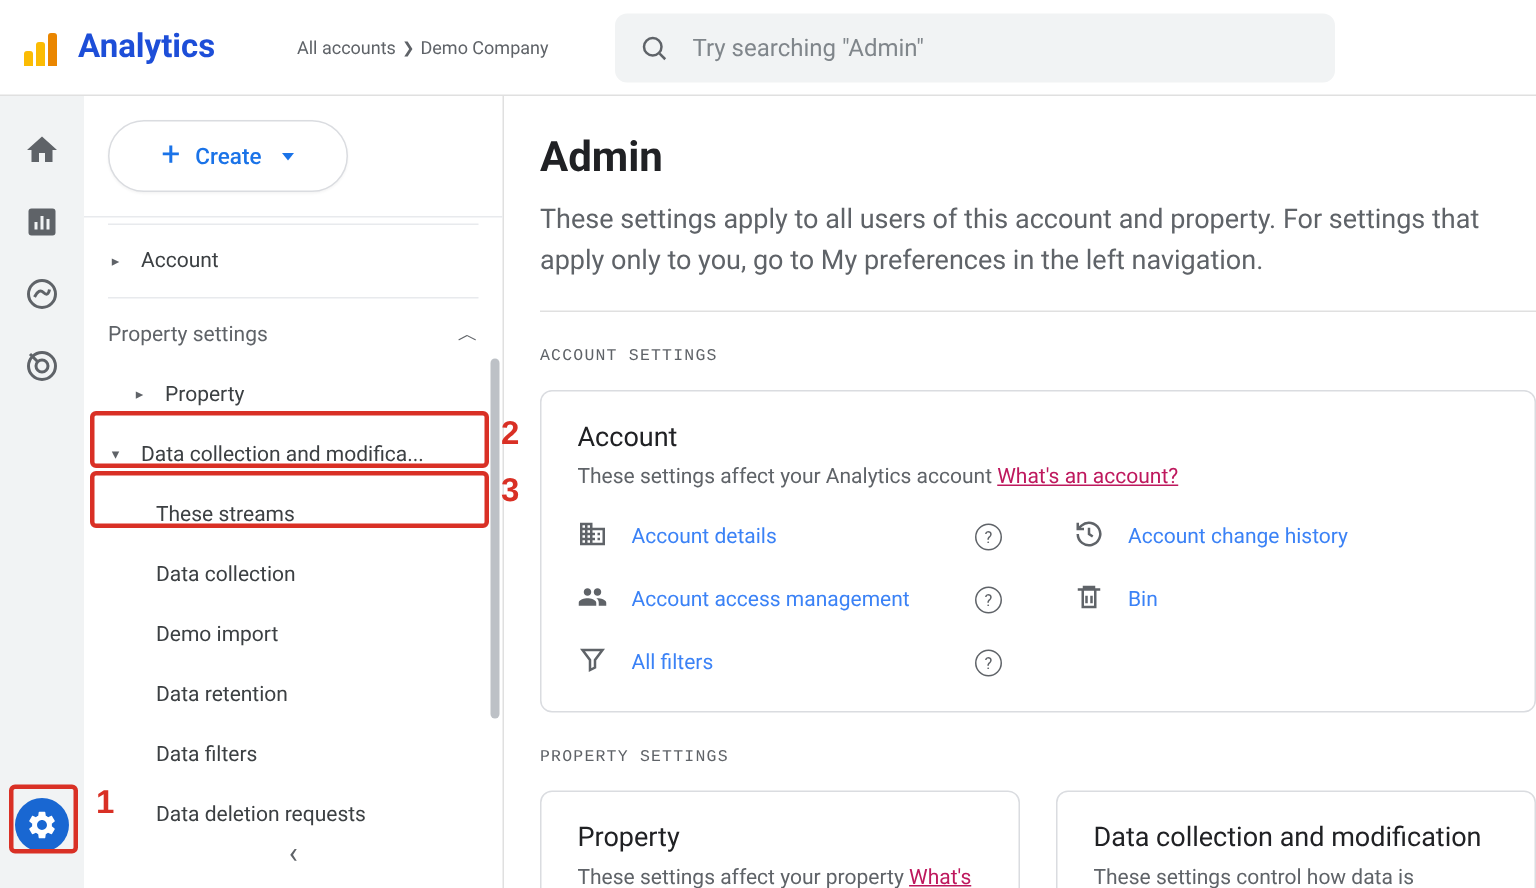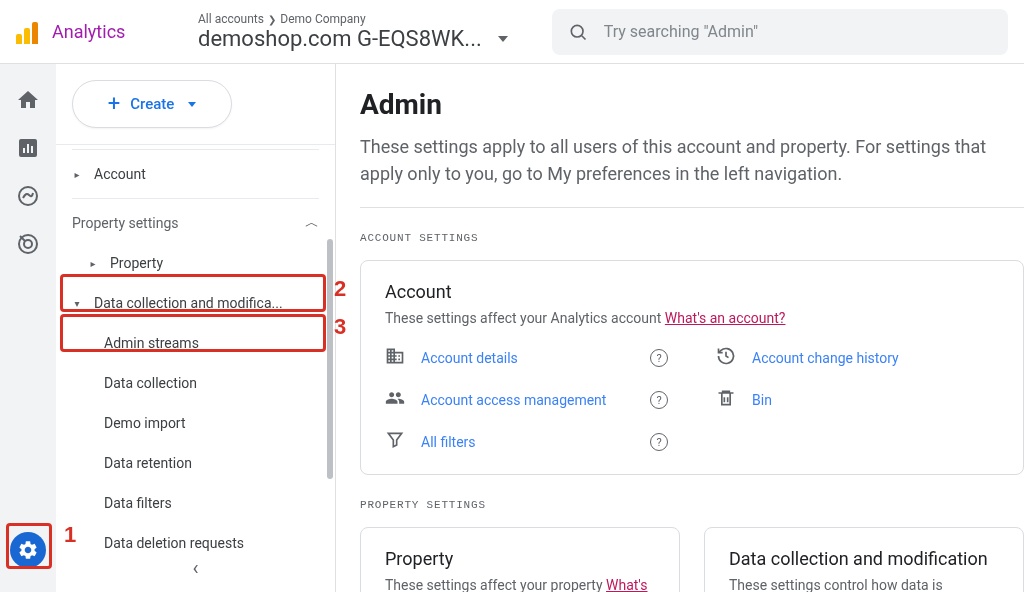--- a/index.html
+++ b/index.html
@@ -5,21 +5,21 @@
 * { margin: 0; padding: 0; box-sizing: border-box; font-family: 'Google Sans', Roboto, Arial, sans-serif; }
 body { background: #f1f3f4; overflow: hidden; width: 1024px; height: 592px; position: relative; }
 
 .header { height: 64px; display: flex; align-items: center; background: #fff; border-bottom: 1px solid #e0e0e0; padding: 0 16px; }
 .logo-section { display: flex; align-items: center; gap: 12px; min-width: 170px; }
 .logo-icon { width: 24px; height: 24px; display: flex; align-items: flex-end; gap: 2px; }
 .logo-bar { width: 6px; border-radius: 2px 2px 0 0; }
 .logo-bar.b1 { height: 10px; background: #fbbc04; }
 .logo-bar.b2 { height: 16px; background: #fbbc04; }
 .logo-bar.b3 { height: 22px; background: #ea8600; }
-.logo-text { font-size: 18px; color: #a21caf; }
+.logo-text { font-size: 22px; color: #1d4ed8; font-weight: bold; }
 
 .account-switcher { display: flex; flex-direction: column; cursor: pointer; padding: 4px 12px; }
 .breadcrumb-small { font-size: 12px; color: #5f6368; display: flex; align-items: center; gap: 4px; }
 .breadcrumb-small .chev { font-size: 10px; }
 .account-name { font-size: 22px; color: #3c4043; display: flex; align-items: center; gap: 8px; }
 .dropdown-triangle { width: 0; height: 0; border-left: 5px solid transparent; border-right: 5px solid transparent; border-top: 6px solid #5f6368; margin-left: 8px; }
 
 .search-box { flex: 1; max-width: 480px; height: 46px; margin-left: 32px; background: #f1f3f4; border-radius: 8px; display: flex; align-items: center; padding: 0 16px; gap: 16px; }
 .search-icon { width: 20px; height: 20px; color: #5f6368; }
 .search-placeholder { color: #80868b; font-size: 16px; }
@@ -86,24 +86,20 @@
         <div class="logo-bar b3"></div>
     </div>
     <span class="logo-text">Analytics</span>
   </div>
   <div class="account-switcher">
     <div class="breadcrumb-small">
       <span>All accounts</span>
       <span class="chev">❯</span>
       <span>Demo Company</span>
     </div>
-    <div class="account-name">
-      <span>demoshop.com G-EQS8WK...</span>
-      <span class="dropdown-triangle"></span>
-    </div>
   </div>
   <div class="search-box">
     <span class="search-icon">
       <svg viewBox="0 0 24 24" fill="none" stroke="currentColor" stroke-width="2">
           <circle cx="11" cy="11" r="7"></circle>
           <line x1="21" y1="21" x2="16.5" y2="16.5"></line>
         </svg>
     </span>
     <span class="search-placeholder">Try searching "Admin"</span>
   </div>
@@ -164,21 +160,21 @@
       </div>
       <div class="nav-item" style="padding-left:32px;">
         <span class="arrow">▸</span>
         <span>Property</span>
       </div>
       <div class="nav-item" style="padding-left:16px;">
         <span class="arrow">▾</span>
         <span>Data collection and modifica...</span>
       </div>
       <div class="nav-subitem deep">
-        <span>Admin streams</span>
+        <span>These streams</span>
       </div>
       <div class="nav-subitem deep">
         <span>Data collection</span>
       </div>
       <div class="nav-subitem deep">
         <span>Demo import</span>
       </div>
       <div class="nav-subitem deep">
         <span>Data retention</span>
       </div>

